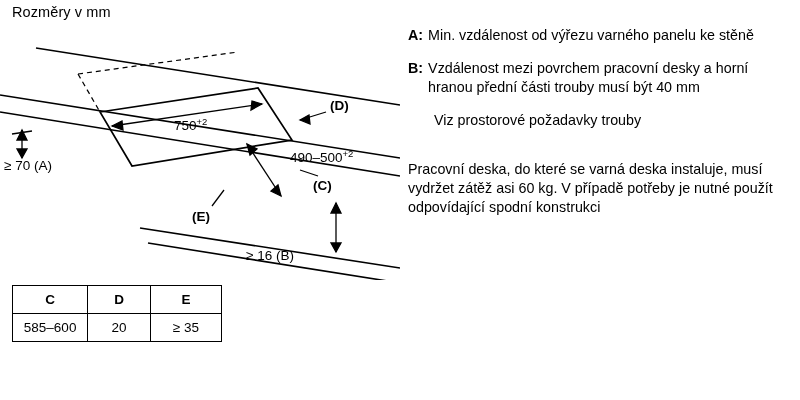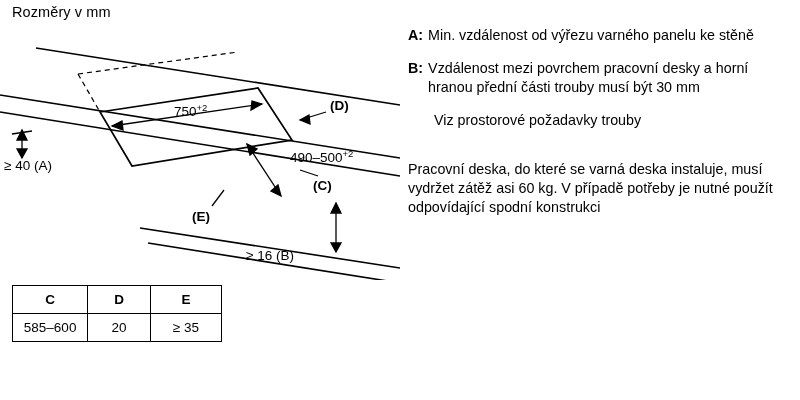--- a/index.html
+++ b/index.html
@@ -50,21 +50,21 @@
     font-size: 13.5px;
     white-space: nowrap;
     line-height: 1.15;
   }
   .dlabel sup {
     font-size: 9.5px;
     vertical-align: super;
     line-height: 0;
   }
 
-  .lbl-750   { left: 174px; top: 104px; }
+  .lbl-750   { left: 174px; top: 118px; }
   .lbl-490   { left: 258px; top: 150px; margin-left: 32px; }
   .lbl-40    { left: 4px;   top: 158px; }
   .lbl-D     { left: 330px; top: 98px;  font-weight: bold; }
   .lbl-C     { left: 313px; top: 178px; font-weight: bold; }
   .lbl-E     { left: 192px; top: 209px; font-weight: bold; }
   .lbl-16    { left: 246px; top: 248px; }
 
   
   .table-wrap {
     position: absolute;
@@ -186,21 +186,21 @@
 
       <g stroke="#000" stroke-width="1.3" fill="#000">
         <line x1="336" y1="203" x2="336" y2="252"></line>
         <polygon points="336,203 331,213 341,213"></polygon>
         <polygon points="336,252 331,243 341,243"></polygon>
       </g>
     </svg>
 
     <div class="dlabel lbl-750"><span>750</span><sup>+2</sup></div>
     <div class="dlabel lbl-490"><span>490–500</span><sup>+2</sup></div>
-    <div class="dlabel lbl-40">≥ 40 (A)</div>
+    <div class="dlabel lbl-40">≥ 70 (A)</div>
     <div class="dlabel lbl-D">(D)</div>
     <div class="dlabel lbl-C">(C)</div>
     <div class="dlabel lbl-E">(E)</div>
     <div class="dlabel lbl-16">≥ 16 (B)</div>
 
     <div class="table-wrap">
       <table class="dims">
         <colgroup>
             <col class="c1">
             <col class="c2">
@@ -226,21 +226,21 @@
 
   <div class="text-panel">
 
     <div class="note">
       <span class="key">A:</span>
       <span class="body">Min. vzdálenost od výřezu varného panelu ke stěně</span>
     </div>
 
     <div class="note">
       <span class="key">B:</span>
-      <span class="body">Vzdálenost mezi povrchem pracovní desky a horní hranou přední části trouby musí být 30 mm</span>
+      <span class="body">Vzdálenost mezi povrchem pracovní desky a horní hranou přední části trouby musí být 40 mm</span>
     </div>
 
     <div class="plain-note">Viz prostorové požadavky trouby</div>
 
     <div class="block-note">Pracovní deska, do které se varná deska instaluje, musí vydržet zátěž asi 60 kg. V případě potřeby je nutné použít odpovídající spodní konstrukci</div>
   </div>
 
 </div>
 
 </body></html>

